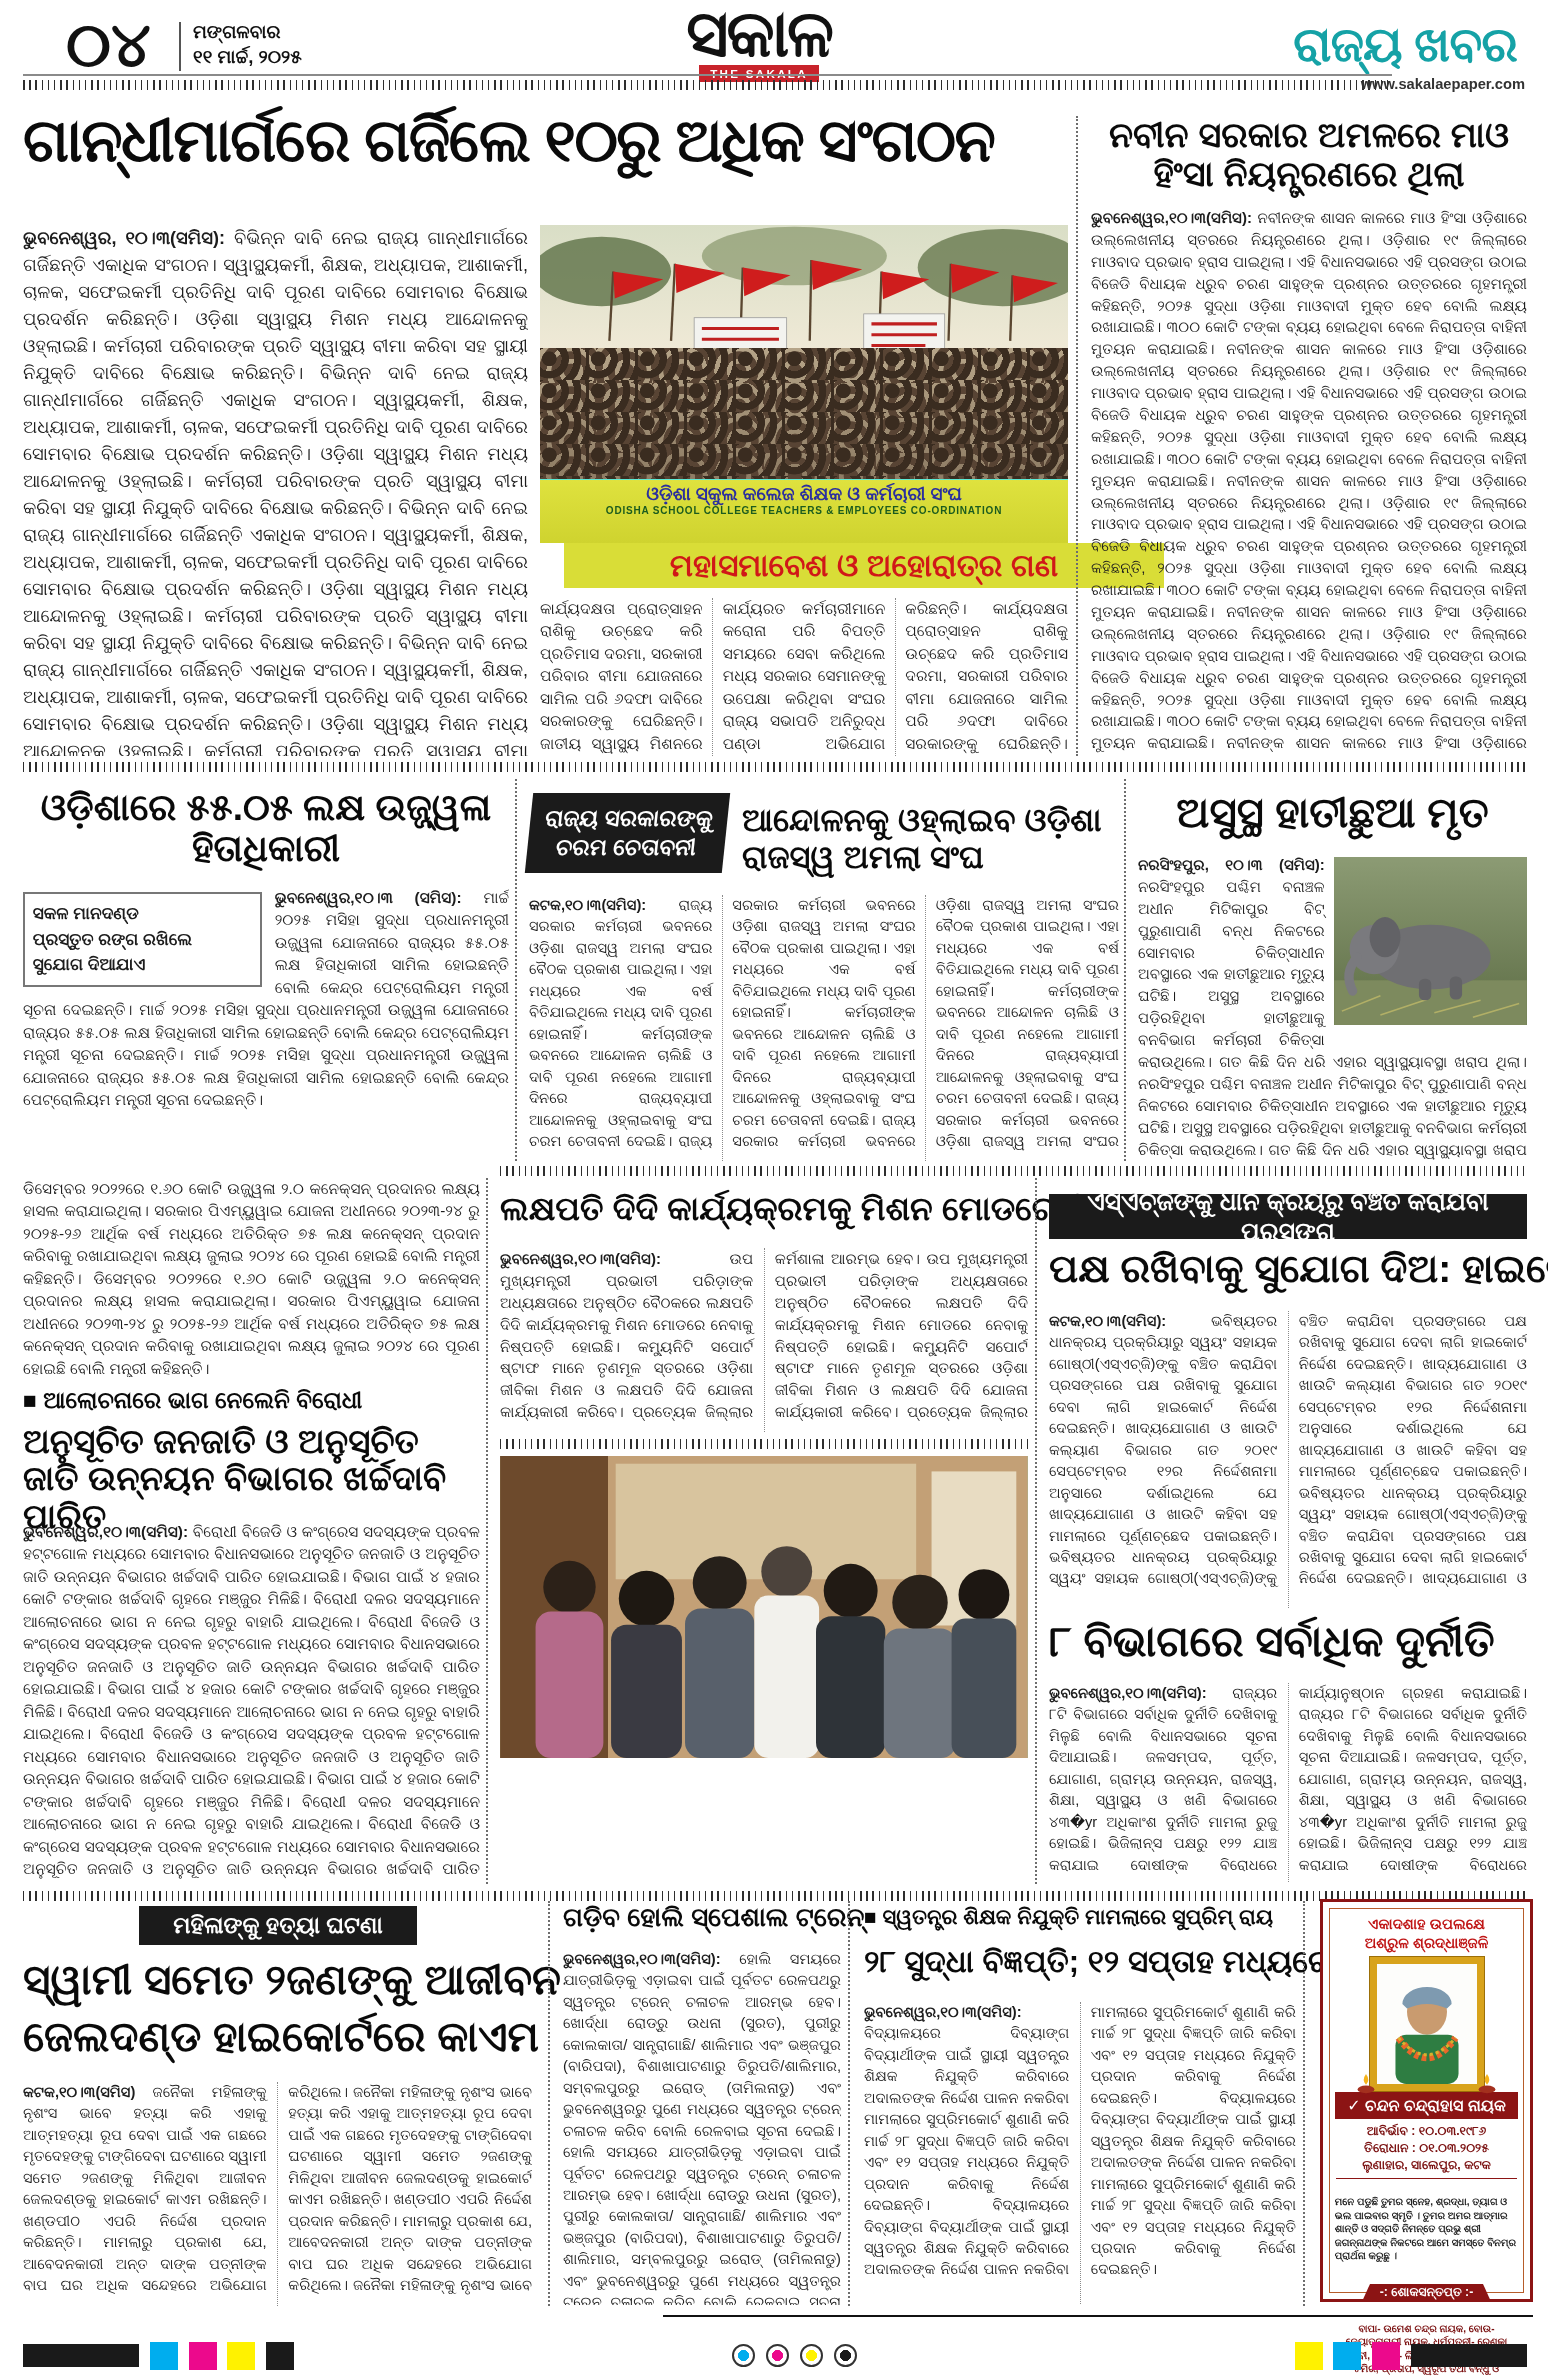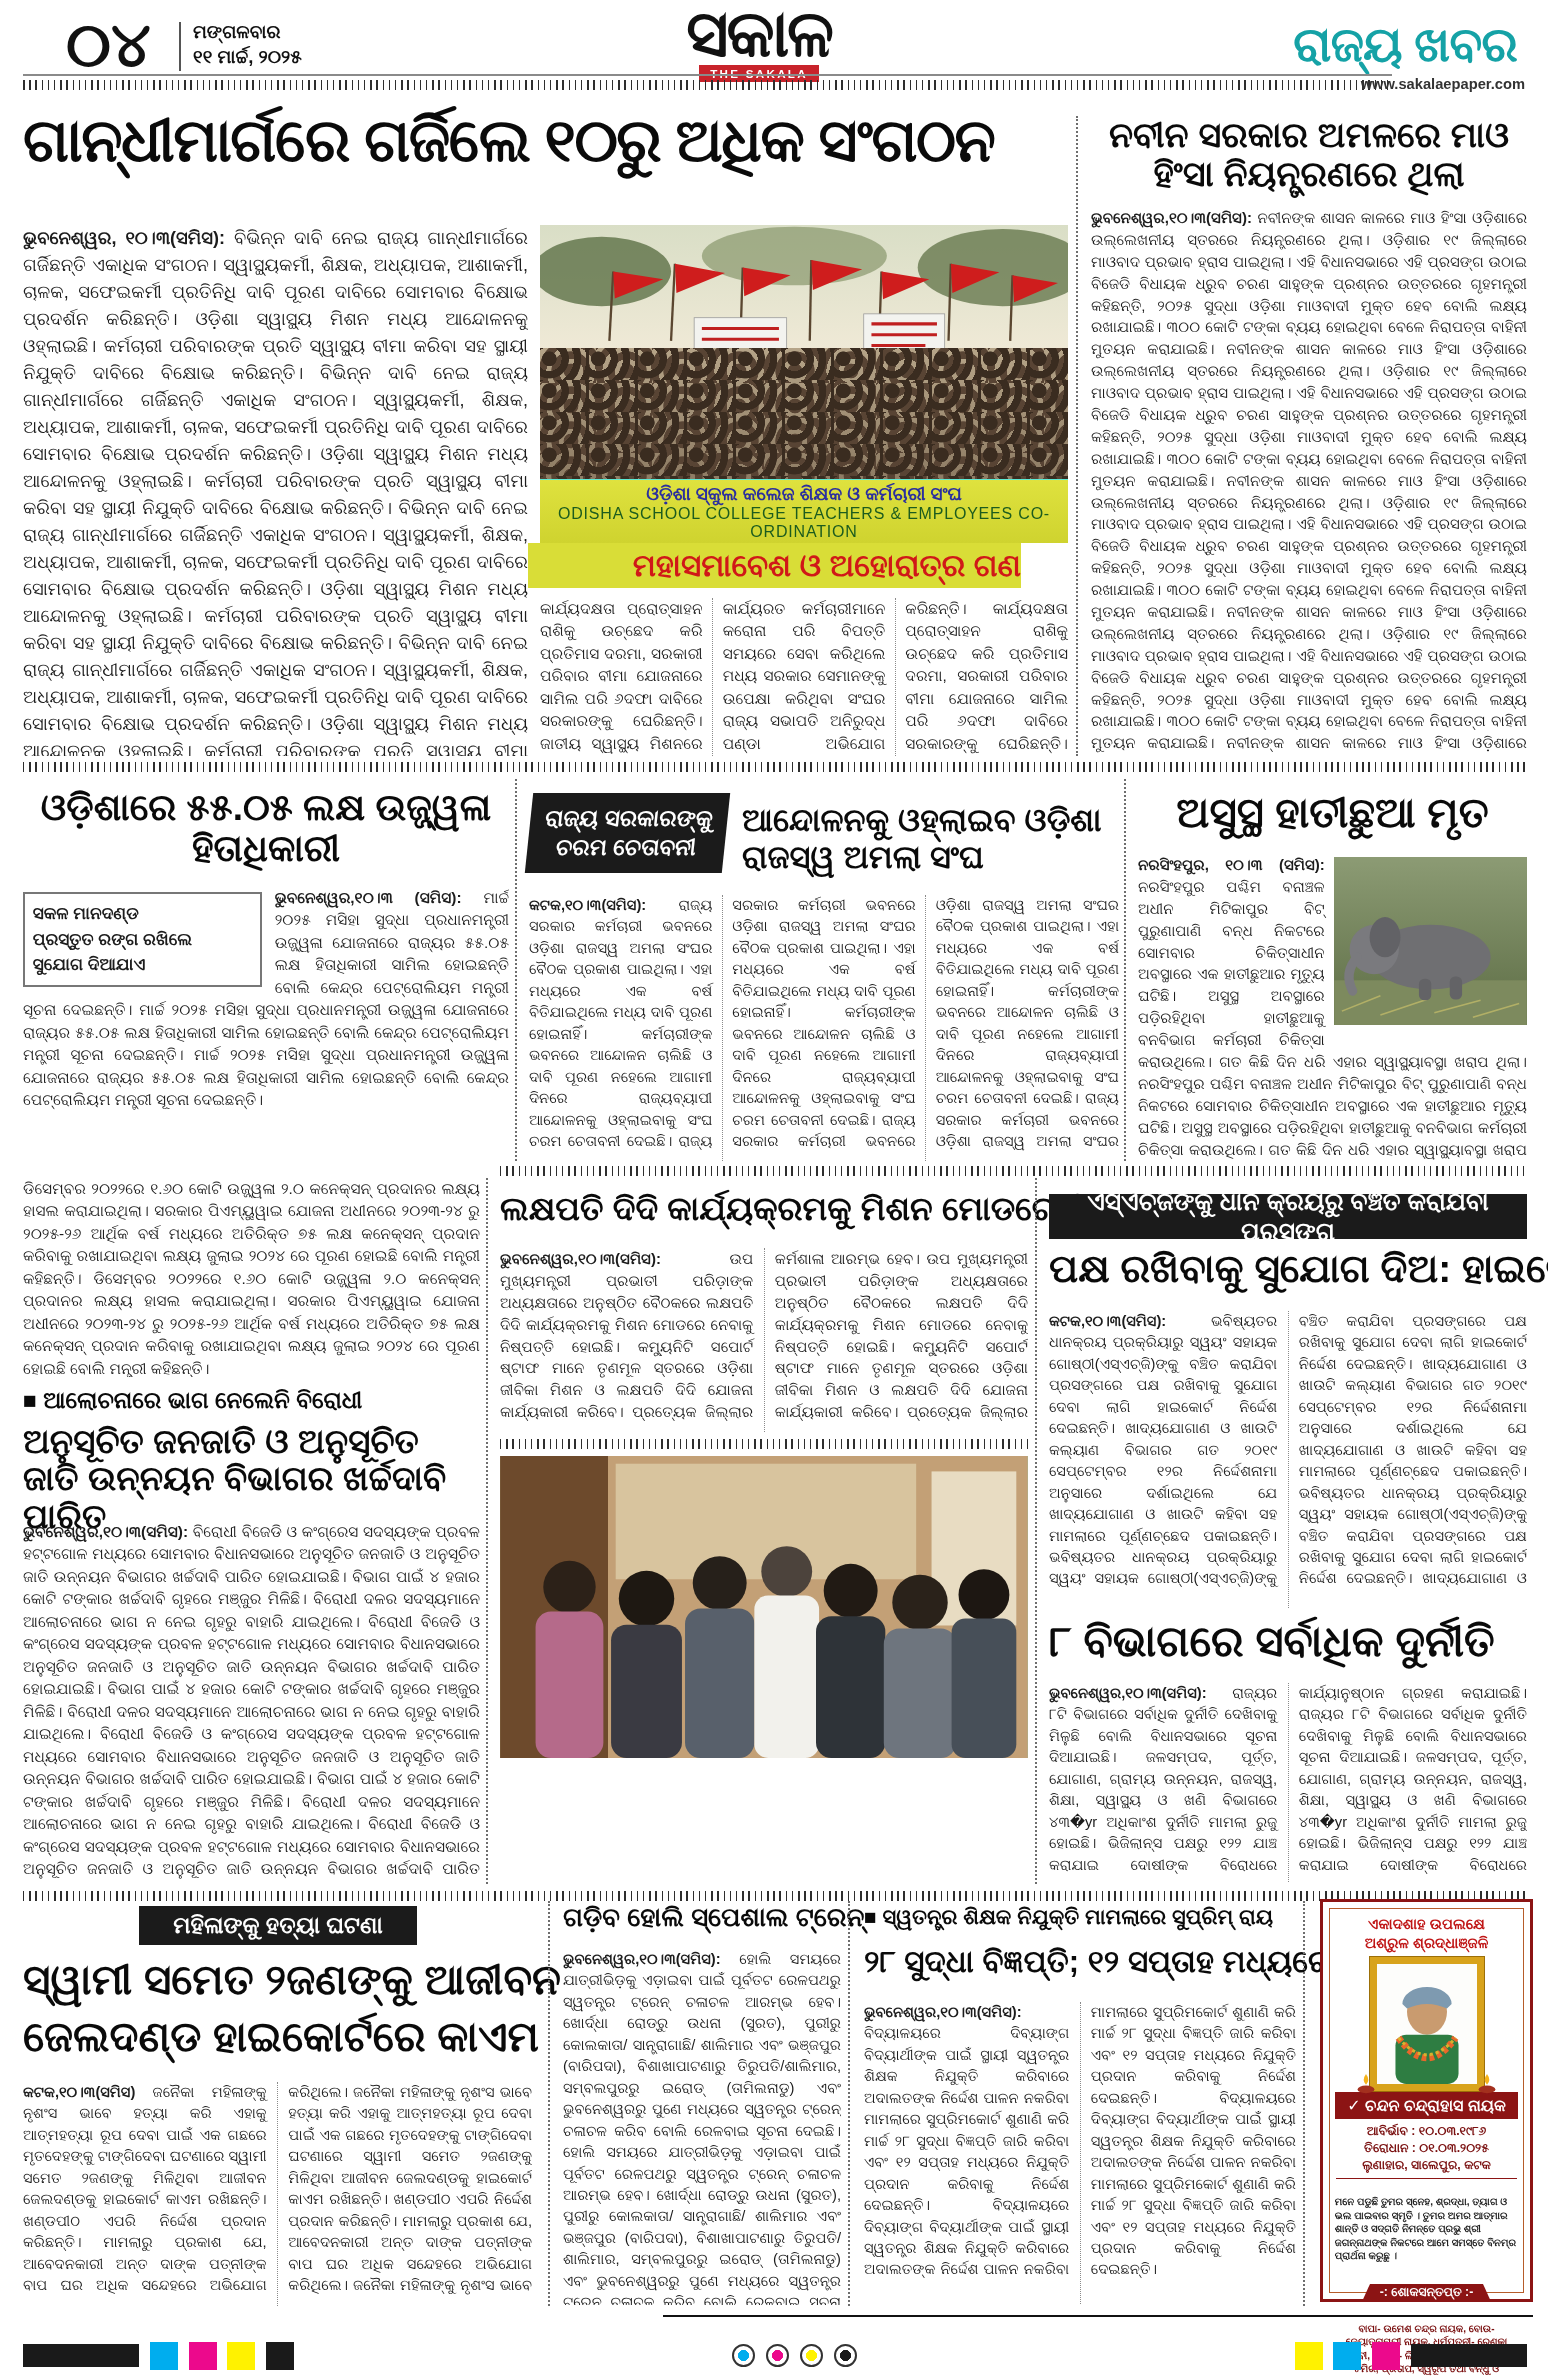--- a/index.html
+++ b/index.html
@@ -23,21 +23,21 @@
   .masthead{font-size:65px;font-weight:900;letter-spacing:-2.3px;line-height:.95;}
   .mast-sub{background:#c8232b;color:#fff;font-size:11.6px;font-weight:700;letter-spacing:2.3px;
             padding:2.3px 10.8px;display:inline-block;}
   .section-name{font-size:48px;font-weight:900;color:#15a2a6;letter-spacing:-0.8px;}
   .website{font-size:14.7px;color:#333;font-weight:600;}
   
   .photo{overflow:hidden;background:#5eead4;}
   .pban{position:absolute;left:0;right:0;bottom:0;background:linear-gradient(180deg,#dfe23e,#cfd32f);
         text-align:center;overflow:hidden;}
   .pban .l1{color:#2b2f9e;font-weight:800;font-size:18.5px;line-height:1.2;margin-top:3.1px;}
-  .pban .l2{color:#1c5c1e;font-weight:400;font-size:16px;letter-spacing:0.8px;}
+  .pban .l2{color:#1c5c1e;font-weight:700;font-size:10px;letter-spacing:0.8px;}
   .caption{font-size:16px;font-weight:700;line-height:1.4;color:#101010;text-align:justify;}
   
   .obit{border:3.1px solid #8c1414;background:#fff;box-sizing:border-box;padding:6.2px;}
   .obit-in{border:1.5px solid #b65c2a;height:100%;box-sizing:border-box;padding:6.2px 4.6px;position:relative;}
   .obit-title{color:#c01616;font-weight:800;font-size:14.7px;line-height:1.25;text-align:center;}
   .obit-name{background:#8c1414;color:#fff;font-weight:800;font-size:16px;text-align:center;padding:3.9px 1.5px;}
   .obit-meta{color:#7a1010;font-weight:800;font-size:12.3px;line-height:1.4;text-align:center;}
   .obit-msg{font-size:10px;font-weight:700;color:#222;line-height:1.35;text-align:left;margin-top:16px;}
   .obit-rib{background:#8c1414;color:#fff;font-weight:800;font-size:12.3px;text-align:center;
             padding:1.5px 0;width:70%;margin:21px auto;clip-path:polygon(6% 0,94% 0,100% 100%,0 100%);}
@@ -122,21 +122,21 @@
          background:
            repeating-radial-gradient(circle at 9.3px 10.8px, #3a2c20 0 7px, transparent 7.7px 12.3px) 0 0/49px 32px,
            repeating-radial-gradient(circle at 31px 23px, #584434 0 7px, transparent 7.7px 12.3px) 0 0/56px 35px,
            linear-gradient(180deg,#b5a488,#8e7c64);"></div>
     <div class="pban" style="height:63px;">
       <div class="l1">ଓଡ଼ିଶା ସ୍କୁଲ କଲେଜ ଶିକ୍ଷକ ଓ କର୍ମଚାରୀ ସଂଘ</div>
       <div class="l2">ODISHA SCHOOL COLLEGE TEACHERS &amp; EMPLOYEES CO-ORDINATION</div>
     </div>
   </div>
 
-  <div class="abs photo" style="left:528px;top:543px;width:493px;height:45px;background:#d9dd37;text-align:right;">
+  <div class="abs photo" style="left:564px;top:543px;width:600px;height:45px;background:#d9dd37;text-align:center;">
     <span style="color:#d01818;font-weight:900;font-size:31px;line-height:45px;">ମହାସମାବେଶ ଓ ଅହୋରାତ୍ର ଗଣ</span>
   </div>
 
   <div class="abs body-txt cols3" style="left:540px;top:598px;width:528px;height:158px;">
     <span>କାର୍ଯ୍ୟଦକ୍ଷତା ପ୍ରୋତ୍ସାହନ ରାଶିକୁ ଉଚ୍ଛେଦ କରି ପ୍ରତିମାସ ଦରମା, ସରକାରୀ ପରିବାର ବୀମା ଯୋଜନାରେ ସାମିଲ ପରି ୬ଦଫା ଦାବିରେ ସରକାରଙ୍କୁ ଘେରିଛନ୍ତି। ଜାତୀୟ ସ୍ୱାସ୍ଥ୍ୟ ମିଶନରେ କାର୍ଯ୍ୟରତ କର୍ମଚାରୀମାନେ କରୋନା ପରି ବିପତ୍ତି ସମୟରେ ସେବା କରିଥିଲେ ମଧ୍ୟ ସରକାର ସେମାନଙ୍କୁ ଉପେକ୍ଷା କରିଥିବା ସଂଘର ରାଜ୍ୟ ସଭାପତି ଅନିରୁଦ୍ଧ ପଣ୍ଡା ଅଭିଯୋଗ କରିଛନ୍ତି। କାର୍ଯ୍ୟଦକ୍ଷତା ପ୍ରୋତ୍ସାହନ ରାଶିକୁ ଉଚ୍ଛେଦ କରି ପ୍ରତିମାସ ଦରମା, ସରକାରୀ ପରିବାର ବୀମା ଯୋଜନାରେ ସାମିଲ ପରି ୬ଦଫା ଦାବିରେ ସରକାରଙ୍କୁ ଘେରିଛନ୍ତି। ଜାତୀୟ ସ୍ୱାସ୍ଥ୍ୟ ମିଶନରେ କାର୍ଯ୍ୟରତ କର୍ମଚାରୀମାନେ କରୋନା ପରି ବିପତ୍ତି ସମୟରେ ସେବା କରିଥିଲେ ମଧ୍ୟ ସରକାର ସେମାନଙ୍କୁ ଉପେକ୍ଷା କରିଥିବା ସଂଘର ରାଜ୍ୟ ସଭାପତି ଅନିରୁଦ୍ଧ ପଣ୍ଡା ଅଭିଯୋଗ କରିଛନ୍ତି।</span>
     
   </div>
 
   <div class="abs vdot" style="left:1076px;top:116px;height:640px;"></div>
   <div class="abs hl center" style="left:1091px;top:116px;width:436px;font-size:35px;">ନବୀନ ସରକାର ଅମଳରେ ମାଓ ହିଂସା ନିୟନ୍ତ୍ରଣରେ ଥିଲା</div>

